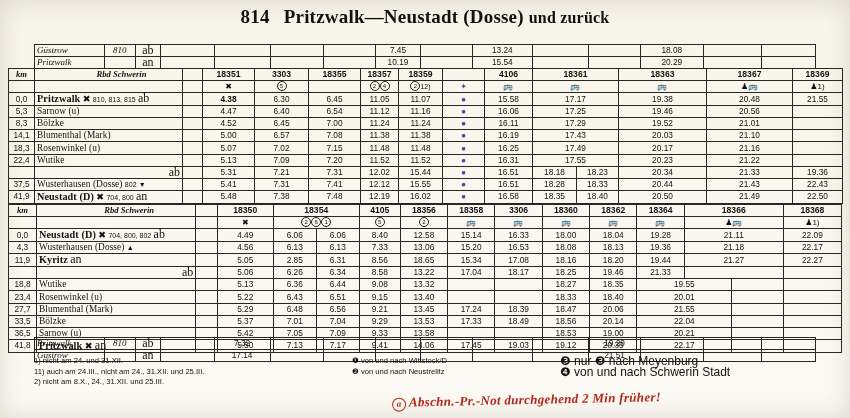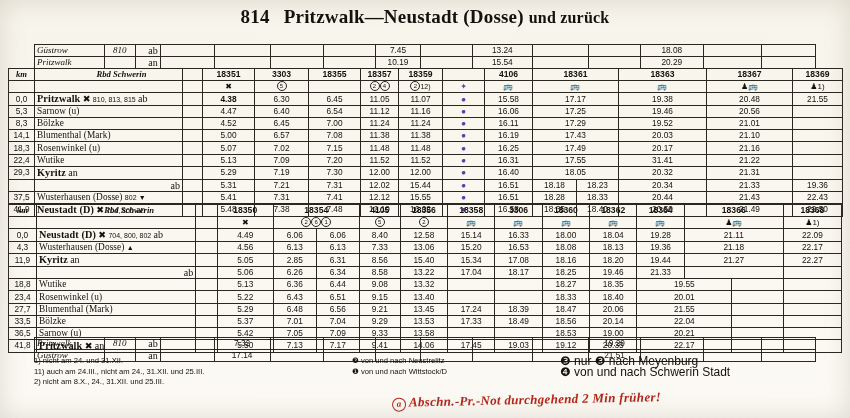--- a/index.html
+++ b/index.html
@@ -52,21 +52,21 @@
   .b{font-weight:bold;}
   .i{font-style:italic;font-family:"Liberation Serif",serif;font-size:9px;}
   .hdr{font-weight:bold;font-size:8.6px;text-align:center;}
   .sm{font-size:7px;}
   .stn{
     font-family:"Liberation Serif", serif;
     font-size:9.3px;
     letter-spacing:.1px;
   }
   .stn.big{font-weight:bold;font-size:10.2px;}
-  .ab{font-size:10px;text-align:right;font-family:"Liberation Serif",serif;}
+  .ab{font-size:12px;text-align:center;font-family:"Liberation Serif",serif;}
   
   .gl{font-size:8px;}
   .circ{
     display:inline-block;
     width:8px;height:8px;line-height:8px;
     border:1px solid #2b2620;border-radius:50%;
     font-size:6px;text-align:center;
     vertical-align:1px;
   }
   .pen{color:#5b3fa8;}
@@ -325,44 +325,25 @@
         <td class="l"><span class="stn">Wutike</span></td>
         <td class="noL"></td>
         <td class="c">5.13</td>
         <td class="c">7.09</td>
         <td class="c">7.20</td>
         <td class="c">11.52</td>
         <td class="c">11.52</td>
         <td class="c pen">●</td>
         <td class="c">16.31</td>
         <td class="c" colspan="2">17.55</td>
-        <td class="c" colspan="2">31.41</td>
+        <td class="c" colspan="2">20.23</td>
         <td class="c" colspan="2">21.22</td>
         <td class="c"></td>
       </tr>
 
-      <tr>
-        <td class="c">29,3</td>
-        <td class="l">
-          <span class="stn big">Kyritz</span>
-          <span class="ab">an</span>
-        </td>
-        <td class="noL"></td>
-        <td class="c">5.29</td>
-        <td class="c">7.19</td>
-        <td class="c">7.30</td>
-        <td class="c">12.00</td>
-        <td class="c">12.00</td>
-        <td class="c pen">●</td>
-        <td class="c">16.40</td>
-        <td class="c" colspan="2">18.05</td>
-        <td class="c" colspan="2">20.32</td>
-        <td class="c" colspan="2">21.31</td>
-        <td class="c"></td>
-      </tr>
 
       <tr>
         <td class="c"></td>
         <td class="l">
           <span class="ab" style="float:right">ab</span>
         </td>
         <td class="noL"></td>
         <td class="c">5.31</td>
         <td class="c">7.21</td>
         <td class="c">7.31</td>
@@ -526,21 +507,21 @@
         <td class="c">11,9</td>
         <td class="l">
           <span class="stn big">Kyritz</span>
           <span class="ab">an</span>
         </td>
         <td class="noL"></td>
         <td class="c">5.05</td>
         <td class="c">2.85</td>
         <td class="c">6.31</td>
         <td class="c">8.56</td>
-        <td class="c">15.40</td>
+        <td class="c">18.65</td>
         <td class="c">15.34</td>
         <td class="c">17.08</td>
         <td class="c">18.16</td>
         <td class="c">18.20</td>
         <td class="c">19.44</td>
         <td class="c" colspan="2">21.27</td>
         <td class="c">22.27</td>
       </tr>
 
       <tr>
@@ -732,22 +713,22 @@
       </tr>
     </tbody>
   </table>
 
   <div class="notes">
     <div>1) nicht am 24. und 31.XII.</div>
     <div>11) auch am 24.III., nicht am 24., 31.XII. und 25.III.</div>
     <div>2) nicht am 8.X., 24., 31.XII. und 25.III.</div>
   </div>
   <div class="notes2">
+    <div>❶ von und nach Wittstock/D</div>
     <div>❷ von und nach Neustrelitz</div>
-    <div>❶ von und nach Wittstock/D</div>
   </div>
   <div class="notes3">
     <div>❸ nur ❸ nach Meyenburg</div>
     <div>❹ von und nach Schwerin Stadt</div>
   </div>
 
   <div class="handwrite">
     <span class="hw-circ">a</span><span>Abschn.-Pr.-Not durchgehend 2 Min früher!</span>
   </div>
 

